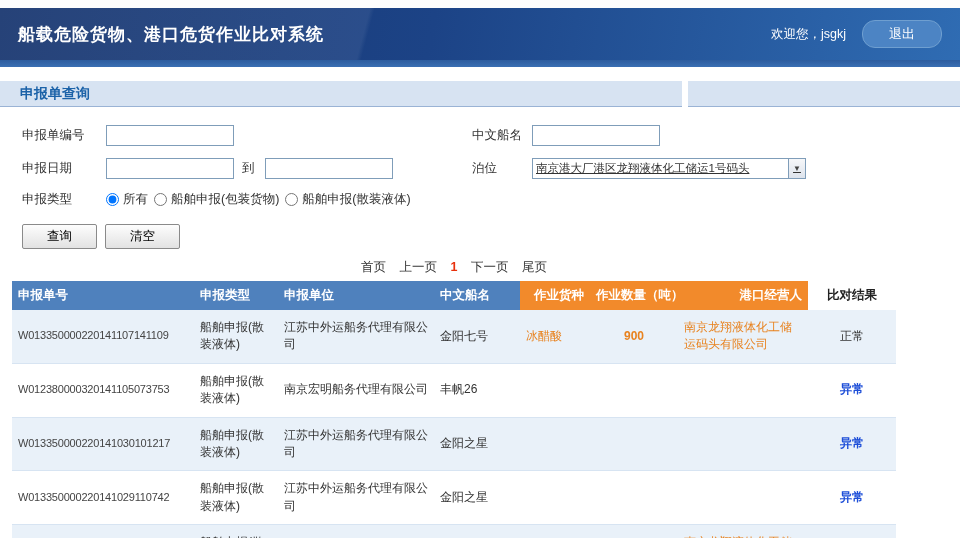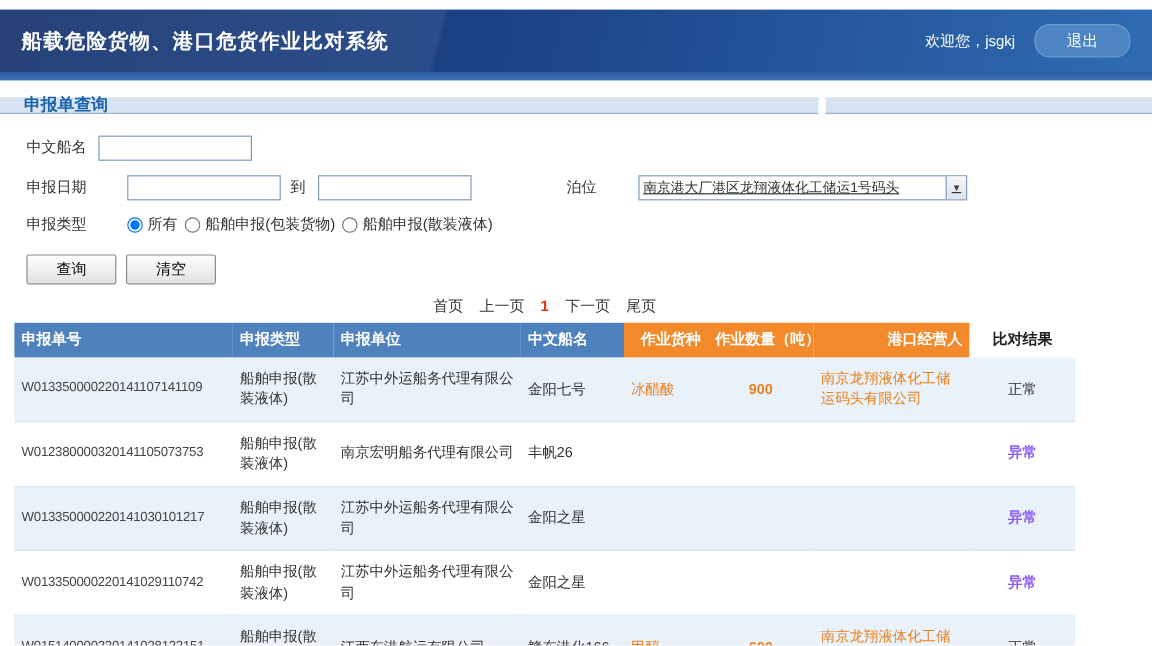--- a/index.html
+++ b/index.html
@@ -20,21 +20,21 @@
   .topbar .spacer { flex: 1; }
   .topbar .welcome { color: #fff; font-size: 12.5px; margin-right: 16px; }
   .logout-btn {
     background: #4c84c4; color: #fff; font-size: 13px;
     border: 1px solid #6f9fd0; border-radius: 13px;
     padding: 4px 26px; cursor: pointer;
   }
   .subbar { height: 7px; background: linear-gradient(#2d5c9e, #3a6fb3); }
 
   
-  .section-bar { margin-top: 14px; display: flex; gap: 6px; height: 14px; }
+  .section-bar { margin-top: 14px; display: flex; gap: 6px; height: 26px; }
   .section-main {
     flex: 1; background: #d7e3f2; border-bottom: 1px solid #9ab3d5;
     display: flex; align-items: center; padding-left: 20px;
   }
   .section-right { width: 272px; background: #d7e3f2; border-bottom: 1px solid #9ab3d5; }
   .section-title { color: #1b62a8; font-size: 14px; font-weight: bold; }
 
   
   .form-area { padding: 18px 0 0 22px; }
   .form-row { display: flex; align-items: center; margin-bottom: 12px; }
@@ -91,21 +91,21 @@
     font-size: 12px; padding: 9px 6px; vertical-align: middle;
     border-bottom: 1px solid #d7e4f2; line-height: 1.45; word-break: break-all;
   }
   tr.alt td { background: #e9f1f9; }
   td.c-no { font-size: 11px; letter-spacing: -0.2px; white-space: nowrap; color: #444; }
   td.c-cargo { color: #e8821e; }
   td.c-qty { color: #e8821e; font-weight: bold; text-align: center; }
   td.c-operator { color: #e8821e; }
   td.c-result { text-align: center; }
   td.c-result.normal { color: #333; margin-top: 28px; }
-  td.c-result.abnormal { color: #8b5cf6; font-weight: bold; }
+  td.c-result.abnormal { color: #1d4ed8; font-weight: bold; }
 </style>
 </head>
 <body>
 
 <div class="top-space"></div>
 
 <div class="topbar">
   <div class="title">船载危险货物、港口危货作业比对系统</div>
   <div class="spacer"></div>
   <div class="welcome">欢迎您，jsgkj</div>
@@ -116,20 +116,24 @@
 <div class="section-bar">
   <div class="section-main">
     <span class="section-title">申报单查询</span>
   </div>
   <div class="section-right"></div>
 </div>
 
 <div class="form-area">
 
   <div class="form-row">
+    <div class="left-group">
+      <span class="f-label">申报单编号</span>
+      <input type="text" class="txt-input txt-wide" value="" style="">
+    </div>
     <div class="right-group">
       <span class="f-label-sm">中文船名</span>
       <input type="text" class="txt-input" value="" style="">
     </div>
   </div>
 
   <div class="form-row">
     <div class="left-group">
       <span class="f-label">申报日期</span>
       <input type="text" class="txt-input" value="" style="">

